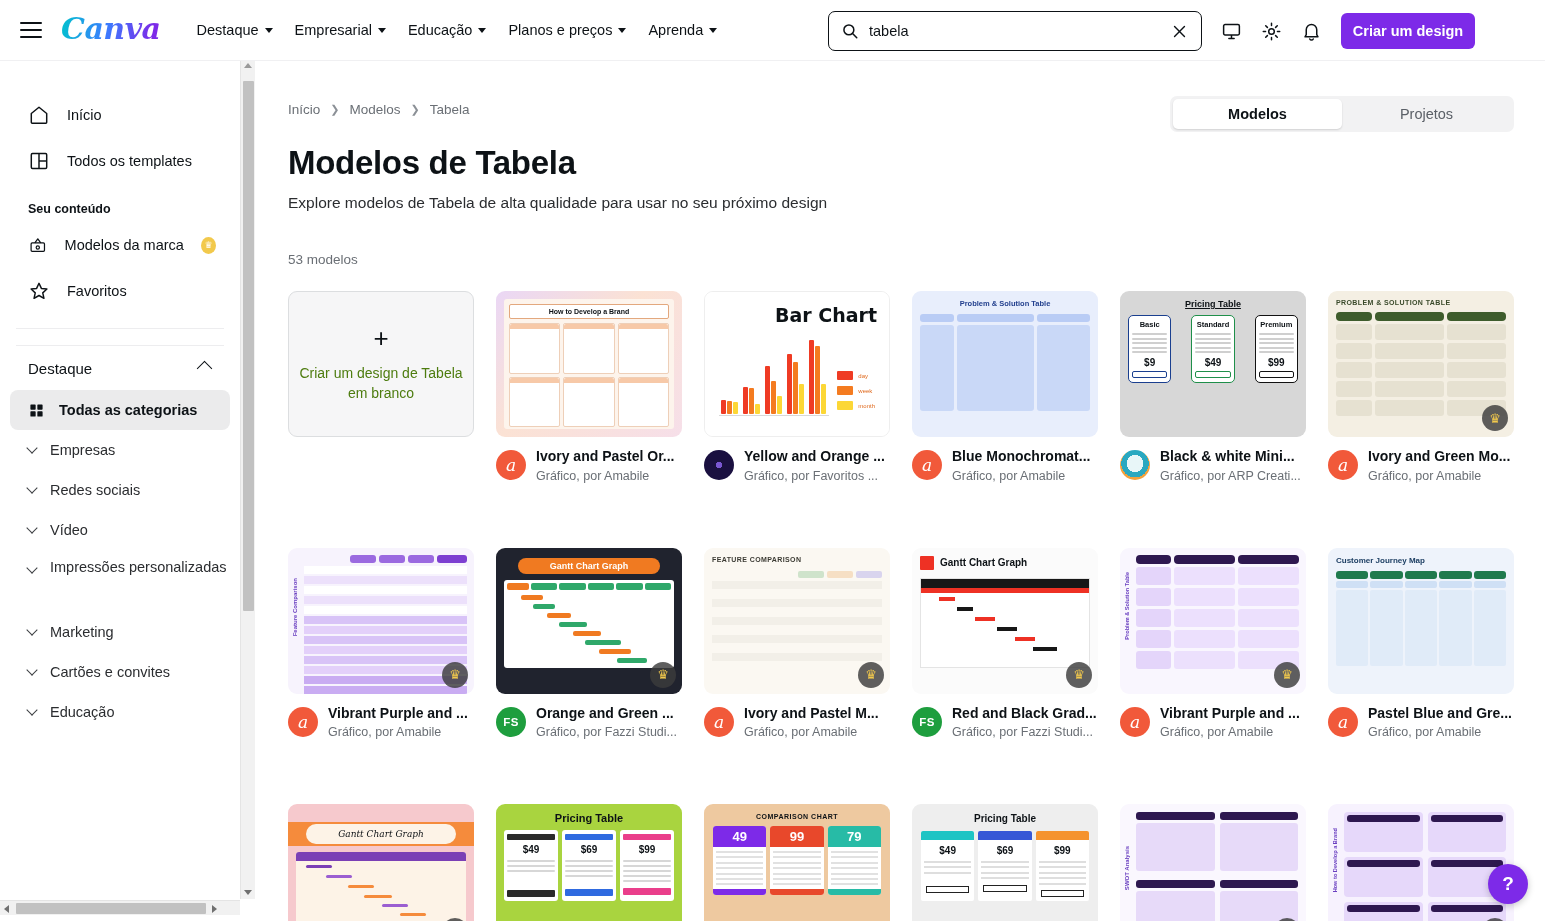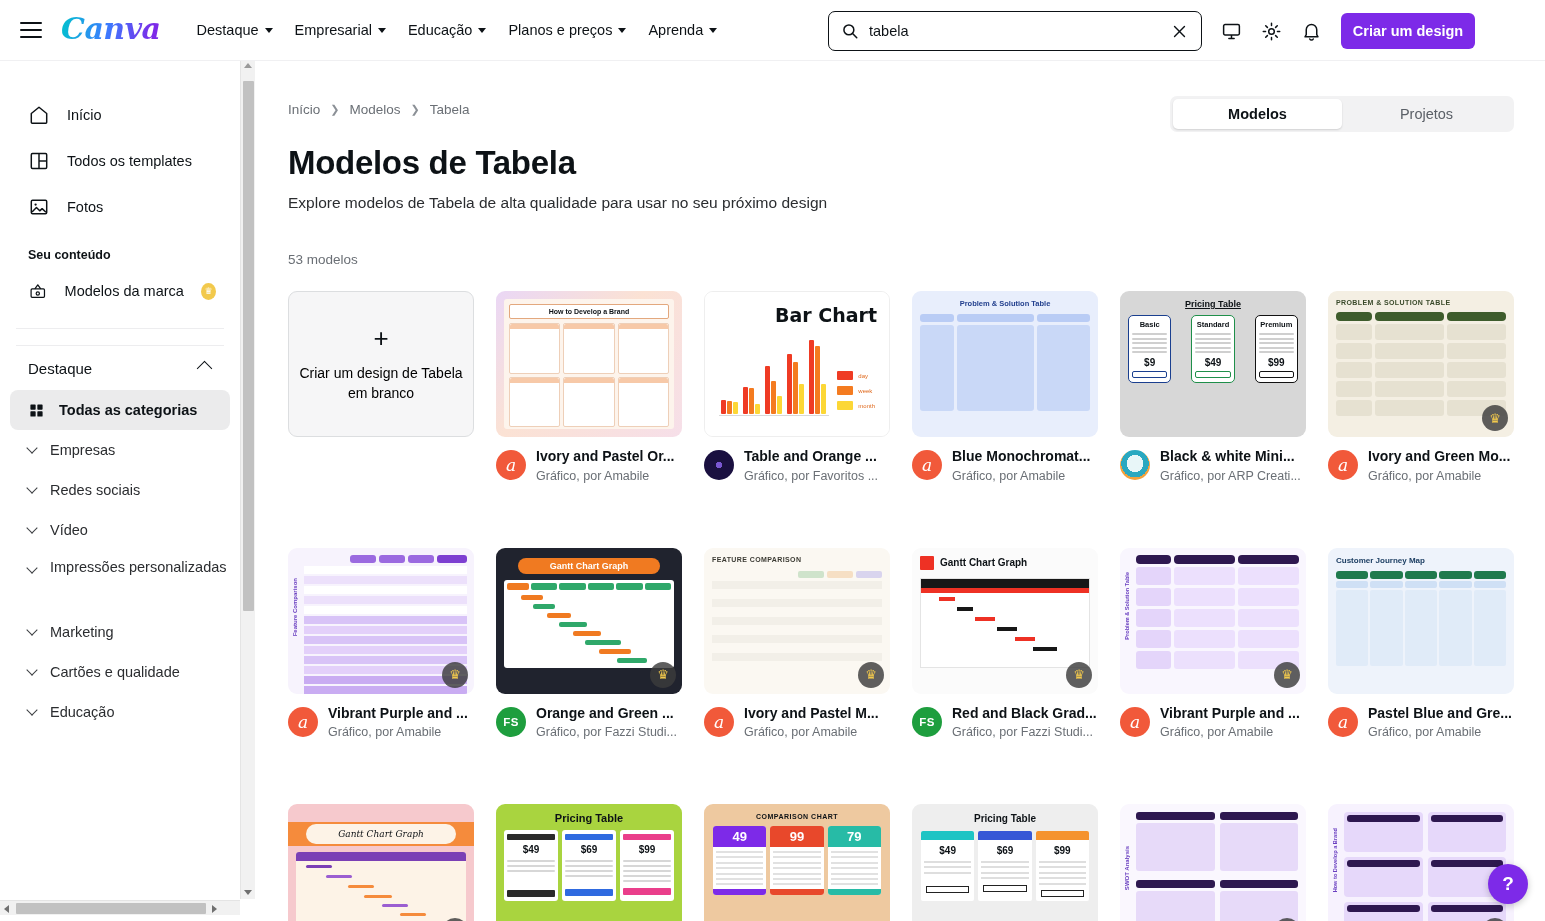--- a/index.html
+++ b/index.html
@@ -144,21 +144,21 @@
   .grid { position: absolute; top: 230px; left: 32px; width: 1245px;
     display: grid; grid-template-columns: repeat(6, 186px); column-gap: 22px; row-gap: 0; }
   .cell { width: 186px; }
   .thumb-box { width: 186px; height: 146px; border-radius: 9px; overflow: hidden;
     position: relative; cursor: pointer; background: #fff; }
   .thumb-box.blank {
     border: 1px solid #dcdee0; background: #f6f6f7; display: flex; flex-direction: column;
     align-items: center; justify-content: center; gap: 12px;
   }
   .plus { font-size: 26px; font-weight: 300; color: #0d1216; line-height: 1; }
-  .blank-label { font-size: 14px; color: #000000; text-align: center; line-height: 1.45; }
+  .blank-label { font-size: 14px; color: #4d7c0f; text-align: center; line-height: 1.45; }
   .meta { display: flex; align-items: center; gap: 10px; margin-top: 11px; }
   .avatar { width: 30px; height: 30px; border-radius: 50%; flex: 0 0 auto;
     display: flex; align-items: center; justify-content: center;
     font-size: 11px; font-weight: 700; color: #fff; overflow: hidden; }
   .avatar.amabile { background: #f1593a; font-family: "DejaVu Serif", serif;
     font-style: italic; font-size: 17px; font-weight: 400; }
   .avatar.fs { background: #1e9e3e; font-size: 11.5px; letter-spacing: .3px; }
   .avatar.arp { background: radial-gradient(circle at 50% 45%, #e8f6f8 0 38%, #2aa8c0 38% 62%, #f2a13c 62% 78%, #17303f 78%); }
   .avatar.mor { background: radial-gradient(circle at 50% 50%, #7a57d1 0 16%, #1a1040 16%); }
   .meta-text { min-width: 0; }
@@ -266,42 +266,40 @@
 
     <div class="nav-row">
       <svg width="22" height="22" viewBox="0 0 24 24" fill="none" stroke="#0d1216" stroke-width="1.6">
         <rect x="3.6" y="3.8" width="16.8" height="16.4" rx="1.3"></rect>
         <line x1="12" y1="3.8" x2="12" y2="20.2"></line>
           <line x1="12" y1="12" x2="20.4" y2="12"></line>
       </svg>
       <span class="nav-label">Todos os templates</span>
     </div>
 
-    <div class="nav-row">
-      <svg width="22" height="22" viewBox="0 0 24 24" fill="none" stroke="#0d1216" stroke-width="1.6">
-        <rect x="3.6" y="4.6" width="16.8" height="14.8" rx="1.4"></rect>
-        <circle cx="8.3" cy="9.3" r="1.25" fill="#0d1216" stroke="none"></circle>
-        <path d="M4.4 17.4l4.8-4.8 3.6 3.6 2.6-2.4 4.2 4" stroke-linejoin="round"></path>
-      </svg>
-      <span class="nav-label">Fotos</span>
-    </div>
 
 
     <div class="sec-title">Seu conteúdo</div>
 
     <div class="nav-row">
       <svg width="22" height="22" viewBox="0 0 24 24" fill="none" stroke="#0d1216" stroke-width="1.5">
         <rect x="3.8" y="9.4" width="16.4" height="10.4" rx="1.3"></rect>
         <path d="M8.4 9.4l3.6-5 3.6 5" stroke-linejoin="round"></path>
         <circle cx="12" cy="15" r="2"></circle>
       </svg>
       <span class="nav-label">Modelos da marca</span>
       <span class="crown-pill">♛</span>
     </div>
 
+    <div class="nav-row">
+      <svg width="22" height="22" viewBox="0 0 24 24" fill="none" stroke="#0d1216" stroke-width="1.6">
+        <path d="M12 3.6l2.6 5.6 6 .7-4.5 4.1 1.3 6-5.4-3.1-5.4 3.1 1.3-6-4.5-4.1 6-.7L12 3.6z" stroke-linejoin="round"></path>
+      </svg>
+      <span class="nav-label">Favoritos</span>
+    </div>
   </div>
 
   <div class="hr"></div>
   <div class="hr2"></div>
 
   <div class="cat-head">
     <span class="t">Destaque</span>
     <i class="chev up"></i>
   </div>
 
@@ -330,21 +328,21 @@
   <div class="cat-row multiline">
     <i class="chev-s"></i>
     <span style="line-height:1.35">Impressões personalizadas</span>
   </div>
   <div class="cat-row">
     <i class="chev-s"></i>
     <span>Marketing</span>
   </div>
   <div class="cat-row">
     <i class="chev-s"></i>
-    <span>Cartões e qualidade</span>
+    <span>Cartões e convites</span>
   </div>
   <div class="cat-row">
     <i class="chev-s"></i>
     <span>Educação</span>
   </div>
 </div>
 
 <div class="side-scroll-v">
   <i class="arrow-up"></i>
   <div class="thumb"></div>
@@ -465,21 +463,21 @@
             <div style="display:flex;align-items:center;gap:5px">
                 <span style="width:16px;height:9px;background:#fcd736;border-radius:1px"></span>
                 <span style="font-size:6px;color:#e06a1e">month</span>
               </div>
           </div>
         </div>
       </div>
       <div class="meta">
         <div class="avatar mor"></div>
         <div class="meta-text">
-          <div class="tname">Table and Orange ...</div>
+          <div class="tname">Yellow and Orange ...</div>
           <div class="tauthor">Gráfico, por Favoritos ...</div>
         </div>
       </div>
     </div>
 
     <div class="cell">
       <div class="thumb-box">
         <div class="art" style="background:#e8eefc;padding:8px">
           <div class="art-title" style="font-size:7.5px;color:#23408e;margin-bottom:6px">Problem &amp; Solution Table</div>
           <div style="display:grid;grid-template-columns:0.7fr 1.6fr 1.1fr;gap:3px">

